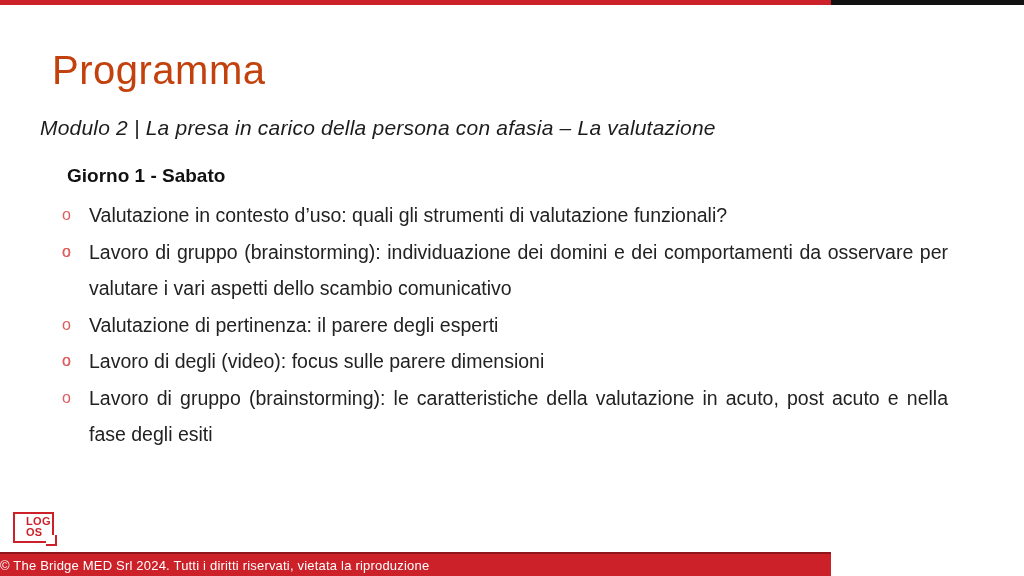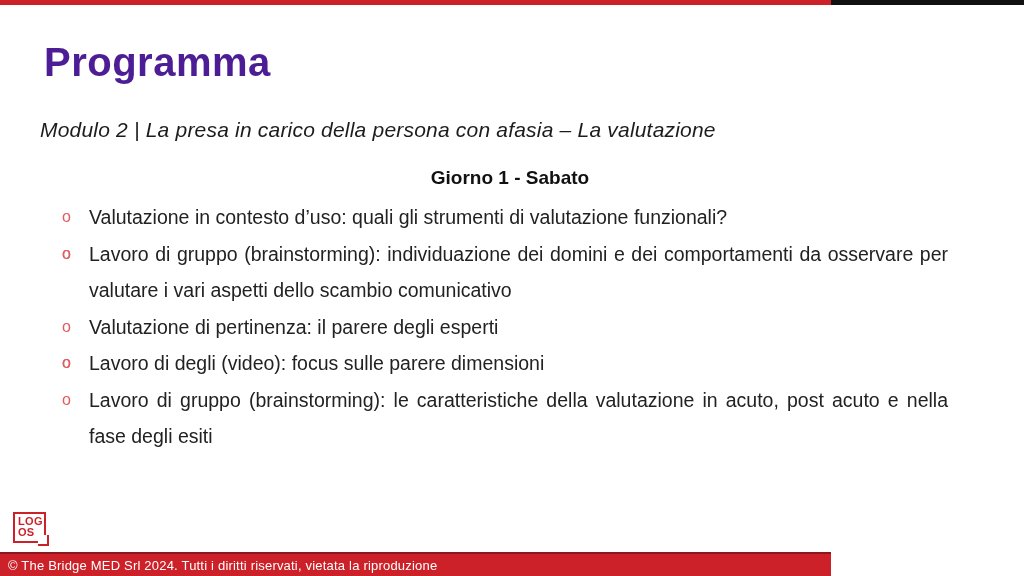--- a/index.html
+++ b/index.html
@@ -12,39 +12,38 @@
     color: #212121;
   }
   
   .top-bar { position: absolute; top: 0; left: 0; width: 100%; height: 5px; display: flex; }
   .top-bar .red-seg { width: 81.15%; height: 100%; background: #cc2128; }
   .top-bar .black-seg { flex: 1; height: 100%; background: #111111; }
 
   
   .content { position: absolute; top: 36px; left: 40px; right: 60px; }
   .slide-title {
-    margin: 4px;
+    margin: 12px;
     font-size: 40px;
-    font-weight: 700;
-    color: #4c1d95;
+    font-weight: 400;
+    color: #c2410c;
     letter-spacing: 0.5px;
   }
   .slide-subtitle {
-    margin: 33px 0 0 0;
+    margin: 23px 0 0 0;
     font-size: 21px;
     font-style: italic;
     color: #1c1c1c;
     letter-spacing: 0.2px;
   }
   .section-heading {
-    margin: 25px 0 0 16px;
+    margin: 25px 0 0 27px;
     font-size: 19px;
     font-weight: 700;
     color: #111111;
-    text-align: center;
   }
   ul.bullet-list {
     list-style: none;
     margin: 10px 0 0 0;
     padding: 0 0 0 22px;
     width: 886px;
   }
   li.bullet-item {
     position: relative;
     padding-left: 27px;
@@ -62,21 +61,21 @@
   }
   li.bullet-item .italic { }
 
   
   .logo {
     position: absolute;
     left: 13px; bottom: 33px;
     width: 29px; height: 27px;
     border: 2px solid #cc2128;
     box-sizing: content-box;
-    padding-left: 0;
+    padding-left: 8px;
   }
   .logo .logo-text {
     font-size: 11px;
     font-weight: 700;
     color: #cc2128;
     line-height: 11px;
     padding: 2px 0 0 3px;
     letter-spacing: 0.3px;
   }
   .logo::before {
@@ -96,21 +95,20 @@
   }
 
   
   .footer { position: absolute; bottom: 0; left: 0; width: 100%; height: 24px; display: flex; }
   .footer .footer-red {
     width: 81.15%;
     background: #cc2128;
     border-top: 2px solid #8e161c;
     box-sizing: border-box;
     display: flex; align-items: center;
-    padding-left: 8px;
   }
   .footer .footer-red .copyright {
     color: #ffffff;
     font-size: 13px;
     letter-spacing: 0.2px;
   }
   .footer .footer-black {
     flex: 1;
     background: #111111;
     display: flex; align-items: center; justify-content: center;

